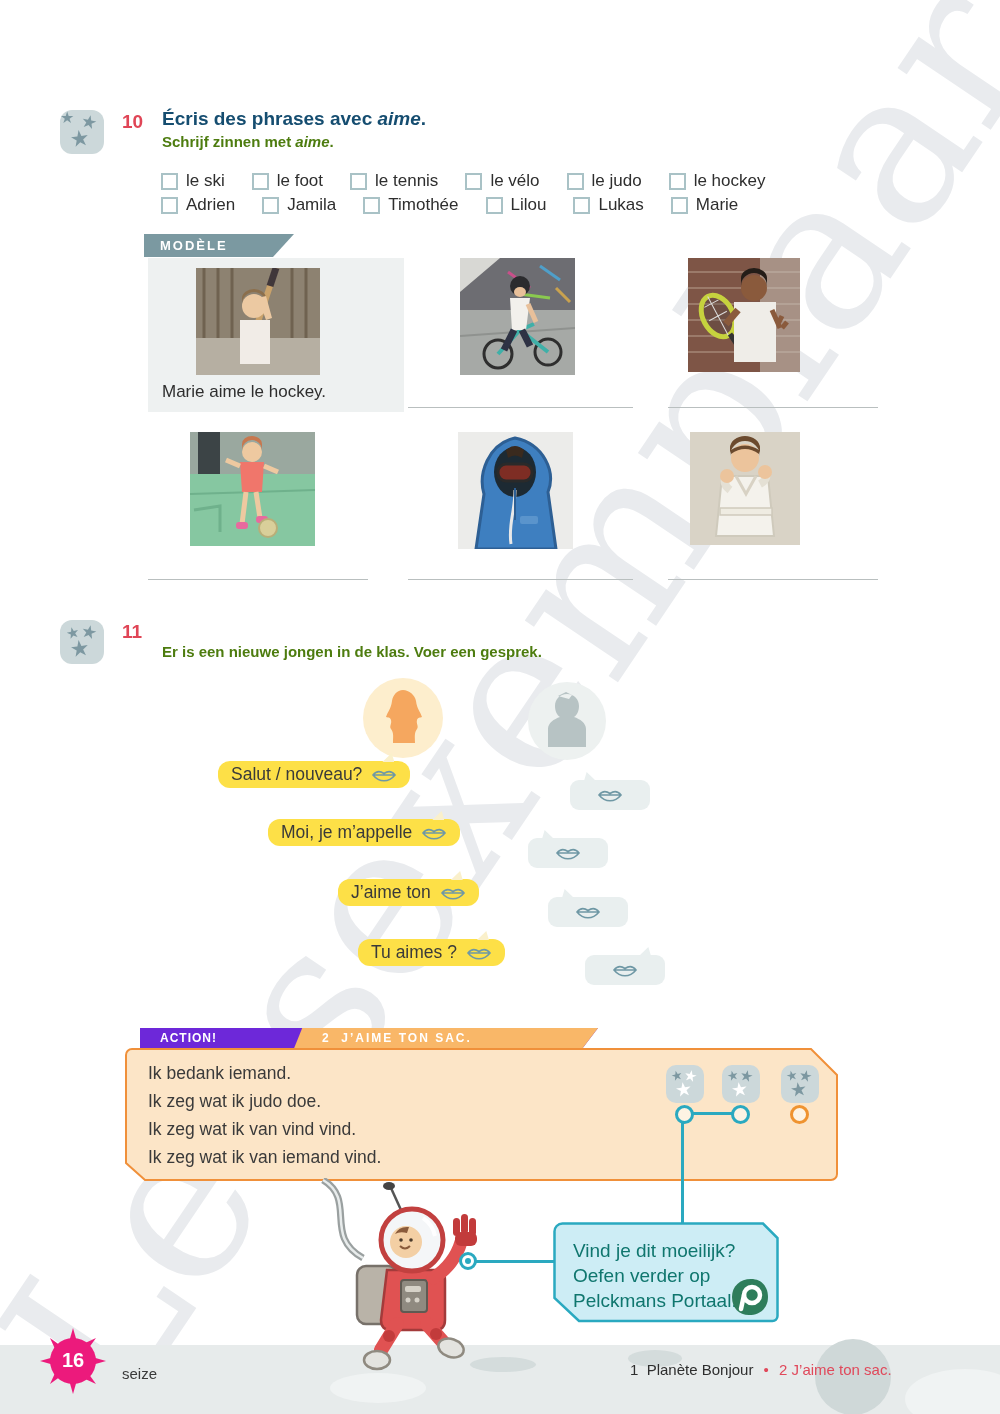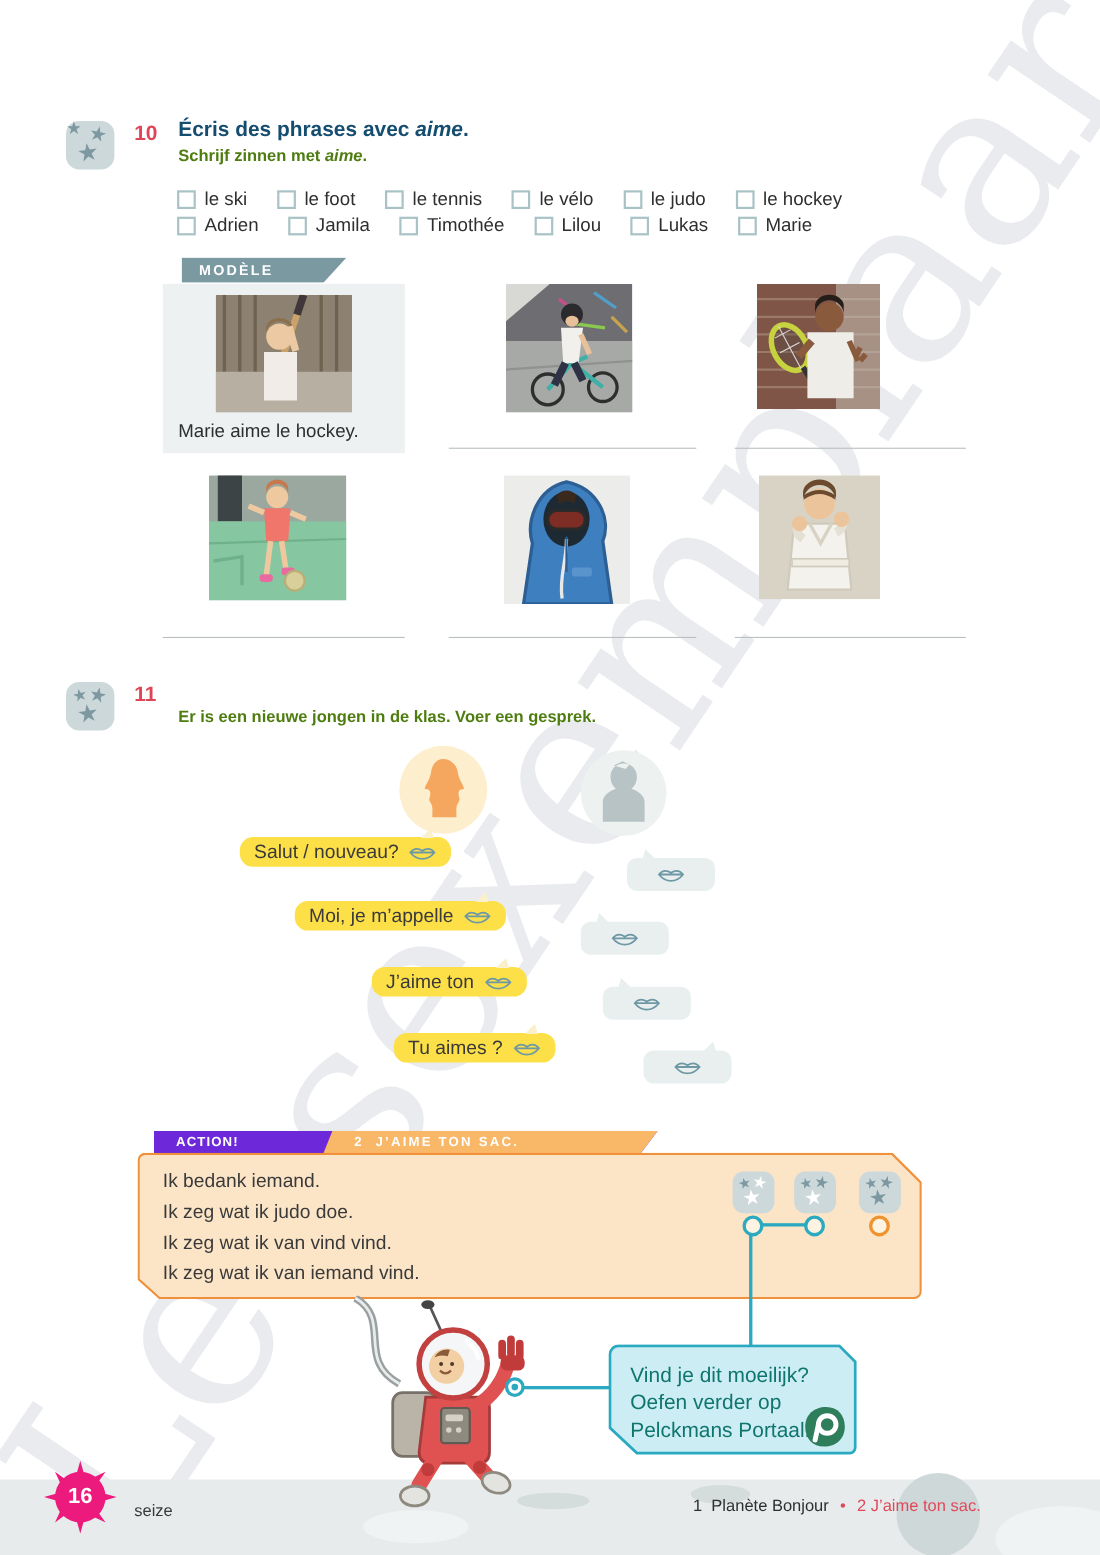--- a/index.html
+++ b/index.html
@@ -146,22 +146,22 @@
     <span class="witem">
         <span class="cbox"></span>
         <span>Lukas</span>
       </span>
     <span class="witem">
         <span class="cbox"></span>
         <span>Marie</span>
       </span>
   </div>
 
-  <div class="abs z modele-tab" style="left:165px;top:234px;">MODÈLE</div>
-  <div class="abs z model-box" style="left:148px;top:258px;width:220px;height:154px;">
+  <div class="abs z modele-tab" style="left:144px;top:234px;">MODÈLE</div>
+  <div class="abs z model-box" style="left:148px;top:258px;width:256px;height:154px;">
     <div class="photo" style="left:48px;top:10px;width:124px;height:107px;">
       <svg viewBox="0 0 124 107" preserveAspectRatio="none">
         <rect width="124" height="107" fill="#8d8271"></rect>
         <g stroke="#6f6250" stroke-width="3">
           <line x1="8" y1="0" x2="8" y2="70"></line>
             <line x1="22" y1="0" x2="22" y2="70"></line>
             <line x1="36" y1="0" x2="36" y2="70"></line>
             <line x1="96" y1="0" x2="96" y2="70"></line>
             <line x1="110" y1="0" x2="110" y2="70"></line>
         </g>

